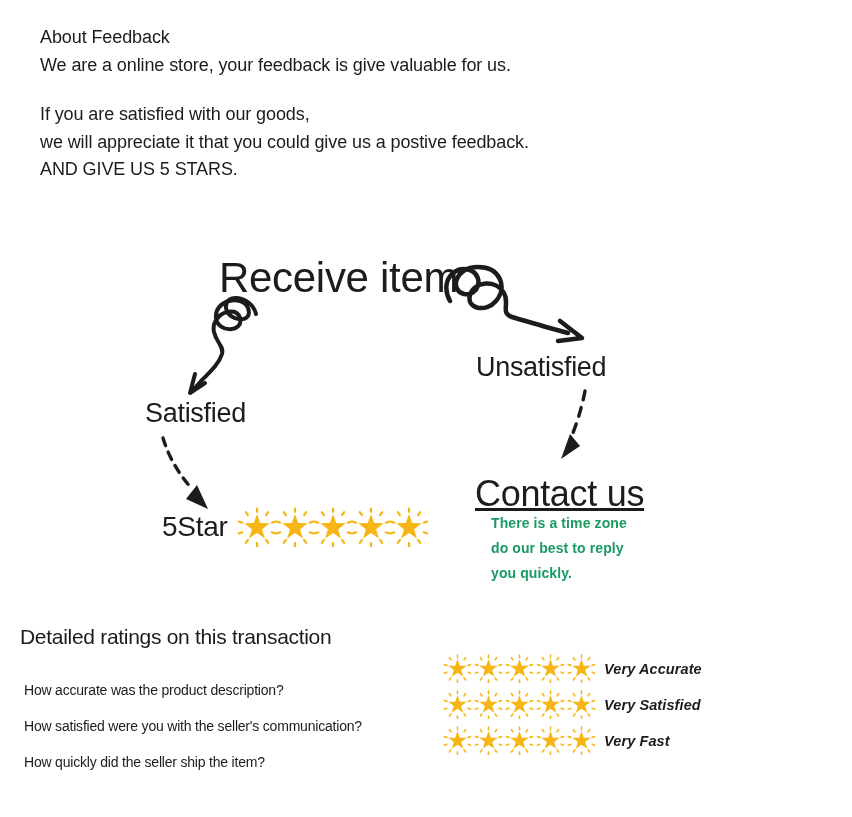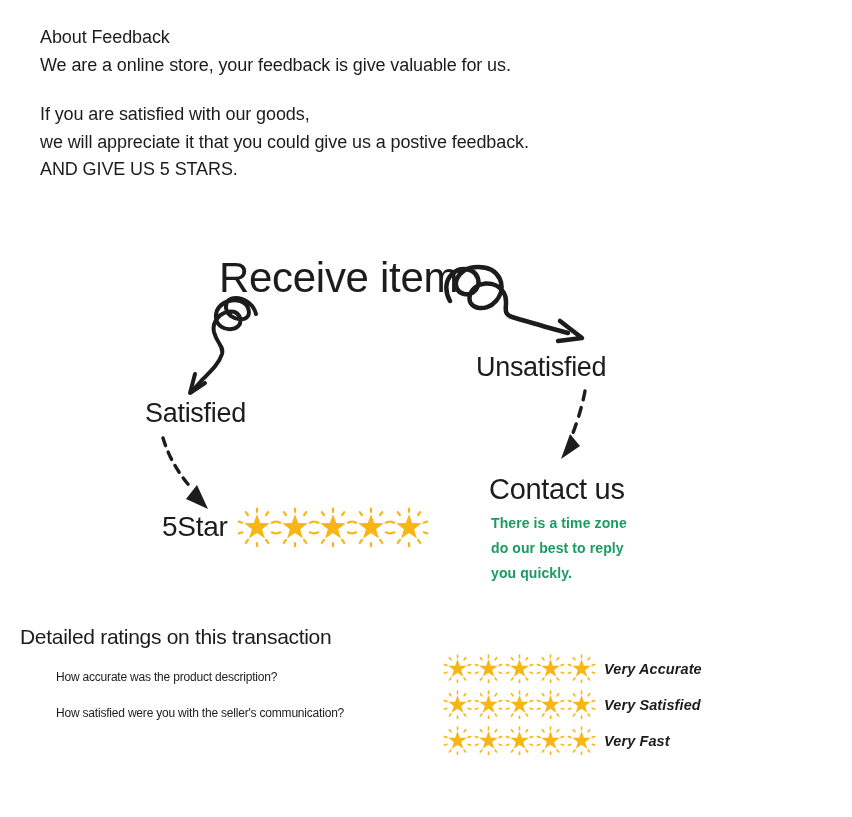--- a/index.html
+++ b/index.html
@@ -19,38 +19,38 @@
   .abs{position:absolute;}
 
   
   .intro{left:40px;top:24px;font-size:18px;line-height:27.5px;letter-spacing:-0.1px;}
   .intro .gap{height:22px;}
 
   
   .flow-title{left:219px;top:254px;font-size:42px;letter-spacing:-0.3px;}
   .satisfied{left:145px;top:398px;font-size:27px;letter-spacing:-0.3px;}
   .unsatisfied{left:476px;top:352px;font-size:27px;letter-spacing:-0.3px;}
-  .contact-title{left:489px;top:473px;font-size:29px;letter-spacing:-0.3px;}
+  .contact-title{left:475px;top:473px;font-size:36px;letter-spacing:-0.3px;text-decoration:underline;}
   .contact-note{left:491px;top:511px;font-size:14px;line-height:25px;font-weight:bold;color:var(--green);letter-spacing:0.1px;}
 
   
   .fivestar-row{left:162px;top:503px;display:flex;align-items:center;height:48px;}
   .fivestar-label{font-size:28px;letter-spacing:-0.3px;margin-right:10px;}
   .stars{display:flex;align-items:center;}
   .stars-lg .star{width:40px;height:40px;margin-right:-2px;}
   .stars-sm .star{width:29px;height:29px;margin-right:2px;}
   .star{color:var(--star);display:block;}
 
   
   .art{position:absolute;stroke:var(--ink);fill:none;stroke-linecap:round;stroke-linejoin:round;}
 
   
   .ratings-title{left:20px;top:625px;font-size:21px;letter-spacing:-0.3px;}
   .rating-row{left:0;width:852px;height:32px;}
-  .rating-q{position:absolute;left:24px;top:16px;font-size:12px;letter-spacing:-0.2px;margin-left:32px;}
+  .rating-q{position:absolute;left:24px;top:28px;font-size:14px;letter-spacing:-0.2px;}
   .rating-stars{position:absolute;left:443px;top:0;}
   .rating-label{position:absolute;left:604px;top:7px;font-size:14.5px;font-style:italic;font-weight:bold;letter-spacing:0.1px;}
 </style>
 </head>
 <body>
 
 <div class="canvas">
 
   <div class="abs intro">
     <div>About Feedback</div>
@@ -334,20 +334,21 @@
       <line x1="5.3" y1="15.7" x2="1.9" y2="14.6"></line>
       <line x1="10.9" y1="8" x2="8.8" y2="5.1"></line>
     </g>
     <polygon fill="currentColor" stroke="none" points="20,7 23.2,16.1 32.8,16.3 25.1,22.2 27.9,31.4 20,25.9 12.1,31.4 14.9,22.2 7.2,16.3 16.8,16.1"></polygon>
   </svg>
       </span>
     <span class="rating-label">Very Satisfied</span>
   </div>
 
   <div class="abs rating-row" style="top:726px;">
+    <span class="rating-q">How quickly did the seller ship the item?</span>
     <span class="rating-stars stars stars-sm">
         <svg class="star" viewBox="0 0 40 40" aria-hidden="true">
     <g stroke="currentColor" stroke-width="2.2" stroke-linecap="round">
       <line x1="20" y1="5" x2="20" y2="1.5"></line>
       <line x1="29.1" y1="8" x2="31.2" y2="5.1"></line>
       <line x1="34.7" y1="15.7" x2="38.1" y2="14.6"></line>
       <line x1="34.7" y1="25.3" x2="38.1" y2="26.4"></line>
       <line x1="29.1" y1="33" x2="31.2" y2="35.9"></line>
       <line x1="20" y1="36" x2="20" y2="39.5"></line>
       <line x1="10.9" y1="33" x2="8.8" y2="35.9"></line>

